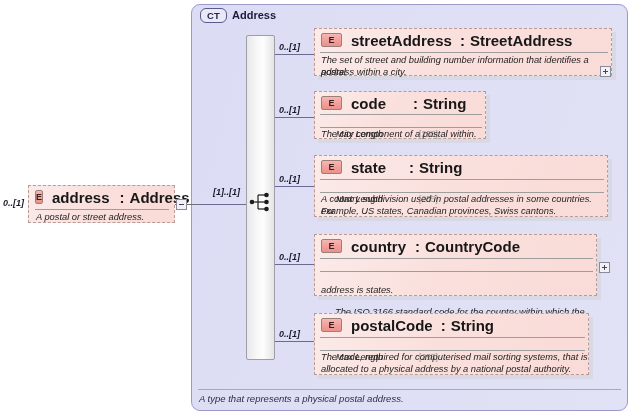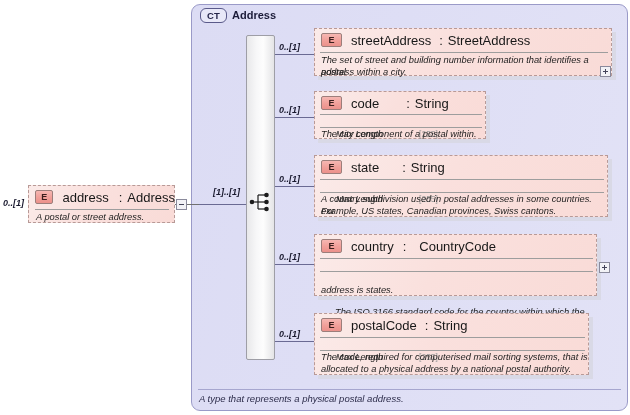--- a/index.html
+++ b/index.html
@@ -102,22 +102,22 @@
     background: linear-gradient(to bottom, #f6b7b2 0%, #f19f99 55%, #eb918b 100%);
     border-radius: 2px;
     font-size: 9px;
     line-height: 12px;
     text-align: center;
     color: #3a1f1d;
     font-weight: bold;
     box-sizing: border-box;
   }
   .e-name {
-    font-size: 13px;
-    font-weight: normal;
+    font-size: 15px;
+    font-weight: bold;
     color: #171717;
     white-space: pre;
   }
   .rule {
     position: absolute;
     height: 0;
     border-top: 1px solid #9d9d9d;
   }
   .facet-row {
     position: absolute;
@@ -275,21 +275,21 @@
 
   <div class="hline" style="left:275px; top:264px; width:40px;"></div>
   <div class="card" style="left:279px; top:252px;">0..[1]</div>
 
   <div class="abs elem-solidshadow" style="left:318px; top:238px; width:283px; height:62px;"></div>
   <div class="elem abs" style="left:314px; top:234px; width:283px; height:62px;">
     <div class="elem-head" style="left:6px; width:275px;">
       <div class="e-badge">E</div>
       <div class="e-name" style="margin-left:9px;">country</div>
       <div class="e-name" style="margin-left:9px;">:</div>
-      <div class="e-name" style="margin-left:13px;">CountryCode</div>
+      <div class="e-name" style="margin-left:5px;">CountryCode</div>
     </div>
     <div class="rule" style="left:5px; top:23px; width:273px;"></div>
     <div class="rule" style="left:5px; top:36px; width:273px;"></div>
     <div class="doc" style="left:20px; top:37px;margin-top:34px;">The ISO 3166 standard code for the country within which the postal</div>
     <div class="doc" style="left:6px; top:49px;">address is states.</div>
   </div>
   <div class="plusbox" style="left:599px; top:262px;"></div>
 
   <div class="hline" style="left:275px; top:341px; width:40px;"></div>
   <div class="card" style="left:279px; top:329px;">0..[1]</div>

